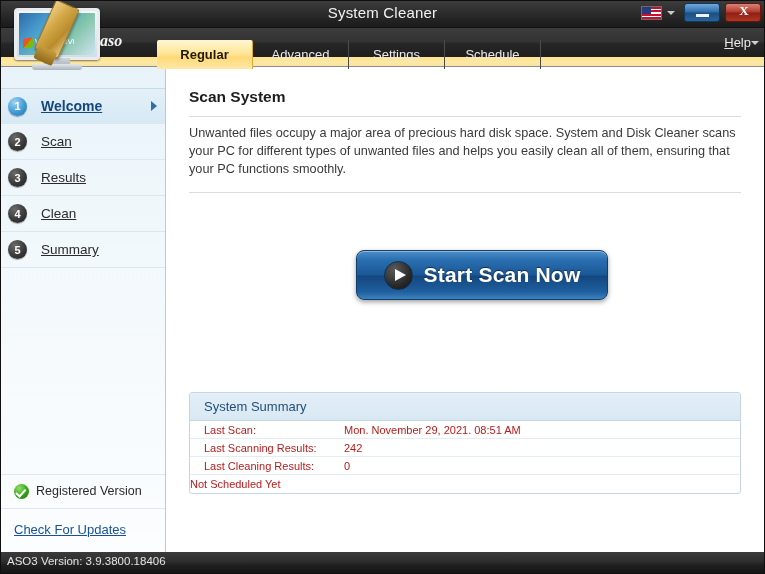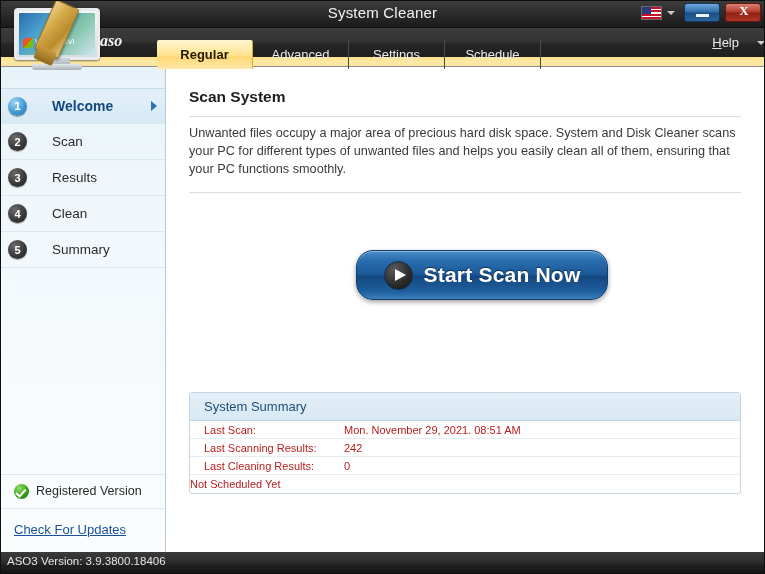--- a/index.html
+++ b/index.html
@@ -137,26 +137,26 @@
   .tab.active {
     background: linear-gradient(to bottom, #fff6d2 0%, #ffe596 48%, #ffd978 60%, #fde8a8 100%);
     color: #221a00;
     font-weight: bold;
     border-right: 1px solid #d8ab3a;
     border-top-left-radius: 2px;
     border-top-right-radius: 2px;
   }
   .help-menu {
     position: absolute;
-    right: 0; top: 0;
+    right: 6px; top: 0;
     height: 29px;
     line-height: 29px;
     display: flex;
     align-items: center;
-    gap: 18px;
+    gap: 0;
     color: #e9e9e9;
     font-size: 13px;
     cursor: pointer;
   }
   .help-menu .hlabel { text-decoration: none; }
   .help-menu .hlabel::first-letter { text-decoration: underline; }
   .help-caret {
     width: 0; height: 0;
     border-left: 4px solid transparent;
     border-right: 4px solid transparent;
@@ -292,23 +292,24 @@
     align-items: center;
     justify-content: center;
     background: radial-gradient(circle at 35% 28%, #6a6a6a 0%, #3a3a3a 55%, #1e1e1e 100%);
     box-shadow: 0 1px 1px rgba(0,0,0,.35);
     flex: 0 0 auto;
   }
   .step.active .badge {
     background: radial-gradient(circle at 35% 28%, #9ed2f0 0%, #3f9ad4 55%, #1f6fa8 100%);
   }
   .step-label {
-    margin-left: 25px;
+    margin-left: 14px;
     font-size: 13.5px;
     color: #2b2b2b;
+    text-decoration: underline;
   }
   .step.active .step-label {
     color: #14477d;
     font-weight: bold;
     font-size: 14px;
   }
   .step-arrow {
     position: absolute;
     right: 8px;
     width: 0; height: 0;
@@ -391,21 +392,21 @@
 
   .scan-btn-wrap {
     position: absolute;
     left: 0; top: 184px;
     width: 598px;
     display: flex;
     justify-content: center;
   }
   .scan-btn {
     width: 252px; height: 50px;
-    border-radius: 17px;
+    border-radius: 8px;
     background: linear-gradient(to bottom, #4d8fc9 0%, #2a6fb0 18%, #1b5896 50%, #14477f 52%, #1f5f9e 85%, #3d82bd 100%);
     border: 1px solid #123f6e;
     box-shadow: 0 2px 5px rgba(0,0,0,.38), inset 0 1px 0 rgba(255,255,255,.38);
     display: flex;
     align-items: center;
     justify-content: center;
     gap: 11px;
     cursor: pointer;
     box-sizing: border-box;
     margin-left: 32px;

